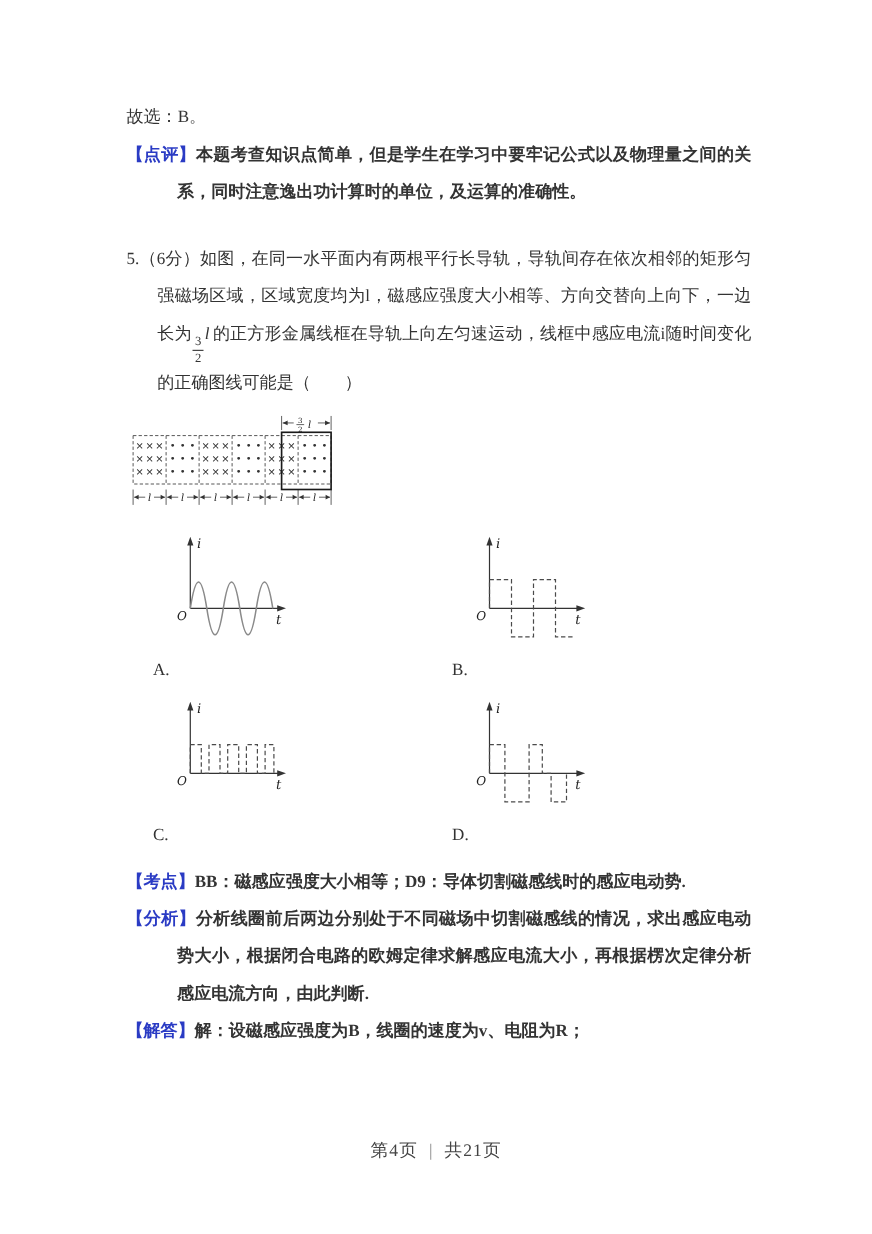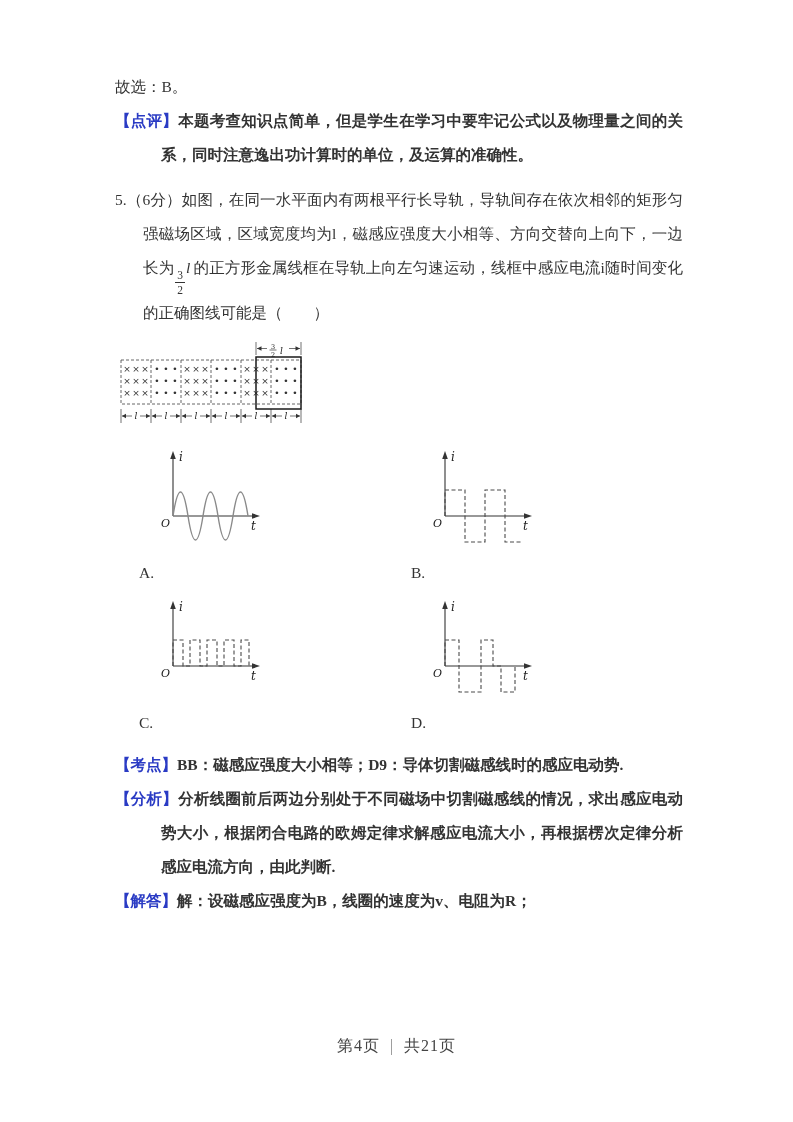--- a/index.html
+++ b/index.html
@@ -1,25 +1,25 @@
 <!DOCTYPE html>
 <html style="--label-blue: #2a3bc4;"><head>
 <meta charset="utf-8">
 <style>
   * { margin:0; padding:0; box-sizing:border-box; }
   html, body { width:793px; }
   body {
     height:1122px; background:#ffffff; position:relative; overflow:hidden;
     font-family:"Liberation Serif","DejaVu Serif",serif; color:#333;
   }
-  .content { position:absolute; left:115px; top:70px; width:568px; }
+  .content { position:absolute; left:115px; top:90px; width:568px; }
   .para { font-size:15.5px; line-height:34px; text-align:justify; }
   .label-blue { color:var(--label-blue,#2a3bc4); }
   .hang { padding-left:46px; text-indent:-46px;font-weight:bold; }
-  .q-para { padding-left:28px; text-indent:-28px; margin-top:11px; }
+  .q-para { padding-left:28px; text-indent:-28px; margin-top:27px; }
   .sect { }
   .sect-first { margin-top:16px; }
 
   .frac { display:inline-flex; flex-direction:column; align-items:center;
           vertical-align:-0.55em; line-height:1.05; font-size:11.5px; margin:0 1px; text-indent:0; }
   .frac .num { border-bottom:1px solid #333; padding:0 2px 1px; }
   .frac .den { padding-top:1px; }
   .frac-suffix { font-style:italic; margin-right:3px; }
 
   .diagram-wrap { margin:12px 0 2px 4px; }

